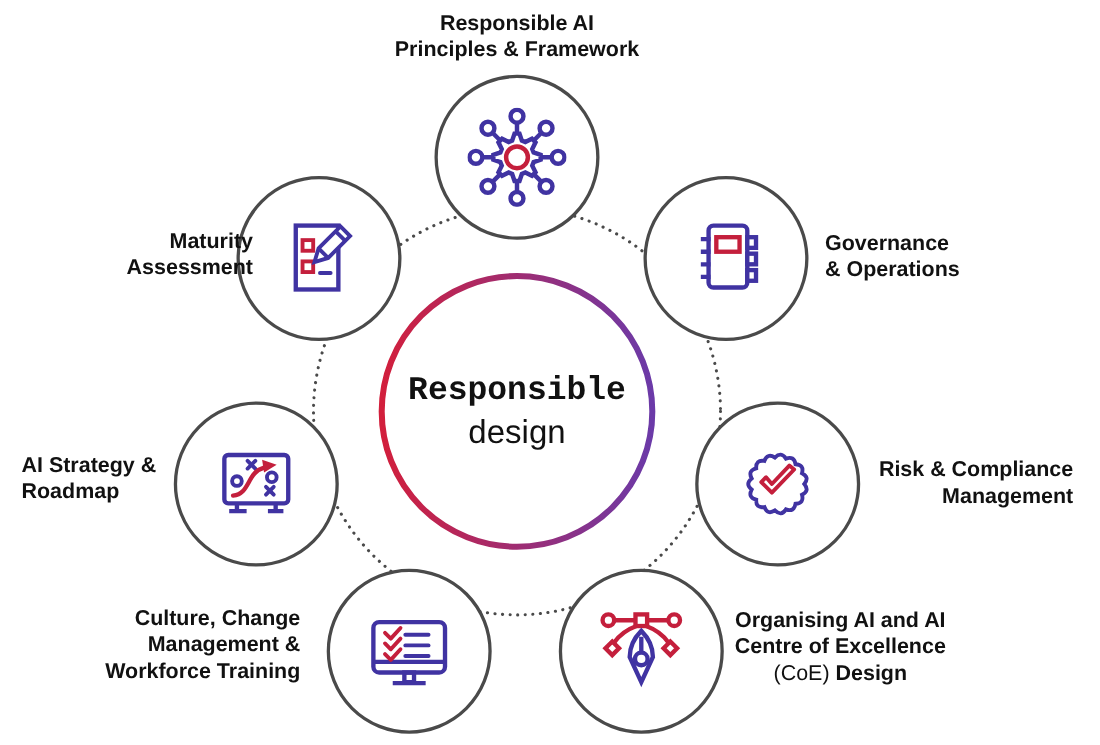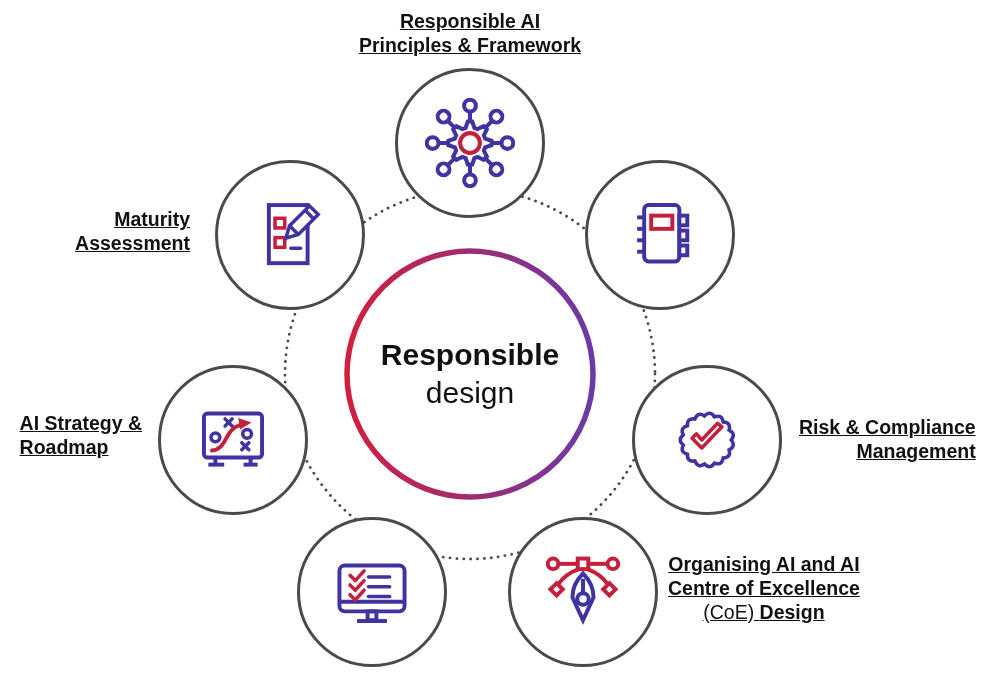--- a/index.html
+++ b/index.html
@@ -16,46 +16,46 @@
     font-family:"Liberation Sans","DejaVu Sans",sans-serif;color:var(--text);
   }
   .ring-svg{position:absolute;left:0;top:0;z-index:0;}
   .ring-svg circle{fill:none;stroke:var(--gray);stroke-width:2.8;stroke-dasharray:0.1 6.8;stroke-linecap:round;}
   .center-svg{position:absolute;left:340px;top:244px;z-index:1;}
   .gs{stop-color:var(--grad-start);} .ge{stop-color:var(--grad-end);}
   .center-text{
     position:absolute;left:470px;top:374px;transform:translate(-50%,-50%);z-index:2;
     text-align:center;font-size:30px;line-height:1.27;font-weight:400;
   }
-  .center-text .b{font-weight:700;}
+  .center-text .b{font-weight:700;font-family:Liberation Mono, monospace;}
   .node{
     position:absolute;width:150px;height:150px;border-radius:50%;
     background:#ffffff;border:3px solid var(--gray);box-sizing:border-box;
     display:flex;align-items:center;justify-content:center;z-index:1;
   }
   .node svg{display:block;}
   .n1{left:395px;top:68px;}
   .n2{left:585px;top:160px;}
   .n3{left:632px;top:365px;}
   .n4{left:508px;top:517px;}
   .n5{left:297px;top:517px;}
   .n6{left:158px;top:365px;}
   .n7{left:215px;top:160px;}
   .label{
     position:absolute;z-index:2;font-weight:700;font-size:19.5px;line-height:1.22;
-    white-space:pre-line;color:var(--text);text-decoration:underline;
+    white-space:pre-line;color:var(--text);
   }
   .l1{left:470px;top:10px;transform:translateX(-50%);text-align:center;}
   .l2{left:750px;top:210px;text-align:left;}
   .l3{left:799px;top:416px;text-align:right;}
   .l4{left:668px;top:553px;text-align:center;}
   .l4 .reg{font-weight:400;}
   .l5{right:727px;top:551px;text-align:right;}
   .l6{right:858px;top:412px;}
-  .l7{right:810px;top:208px;text-align:right;}
+  .l7{right:770px;top:208px;text-align:right;}
   
   .ic{stroke:var(--purple);fill:none;stroke-width:4.5;stroke-miterlimit:10;}
   .ic-thin{stroke:var(--purple);fill:none;stroke-width:4;stroke-linecap:round;}
   .ic-red{stroke:var(--red);fill:none;stroke-width:4.5;stroke-miterlimit:10;}
   .ic-red-thin{stroke:var(--red);fill:none;stroke-width:4;stroke-linecap:round;stroke-linejoin:round;}
   .ic-fillred{fill:var(--red);stroke:none;}
   .wfill{fill:#ffffff;}
 </style>
 </head>
 <body>
@@ -212,23 +212,28 @@
       <g class="ic wfill" transform="translate(63,36) rotate(45)" style="stroke-width:4">
         <path d="M-7,-20 L7,-20 L7,12 L0,25 L-7,12 Z"></path>
         <line x1="-7" y1="-13" x2="7" y2="-13"></line>
         <line x1="-7" y1="12" x2="7" y2="12"></line>
       </g>
     </svg>
   </div>
 
   <div class="label l1">Responsible AI
 Principles &amp; Framework</div>
+  <div class="label l2">Governance
+&amp; Operations</div>
   <div class="label l3">Risk &amp; Compliance
 Management</div>
   <div class="label l4"><span>Organising AI and AI</span>
 <span>Centre of Excellence</span>
 <span class="reg">(CoE) </span><span>Design</span></div>
+  <div class="label l5">Culture, Change
+Management &amp;
+Workforce Training</div>
   <div class="label l6">AI Strategy &amp;
 Roadmap</div>
   <div class="label l7">Maturity
 Assessment</div>
 
 </div>
 
 </body></html>

